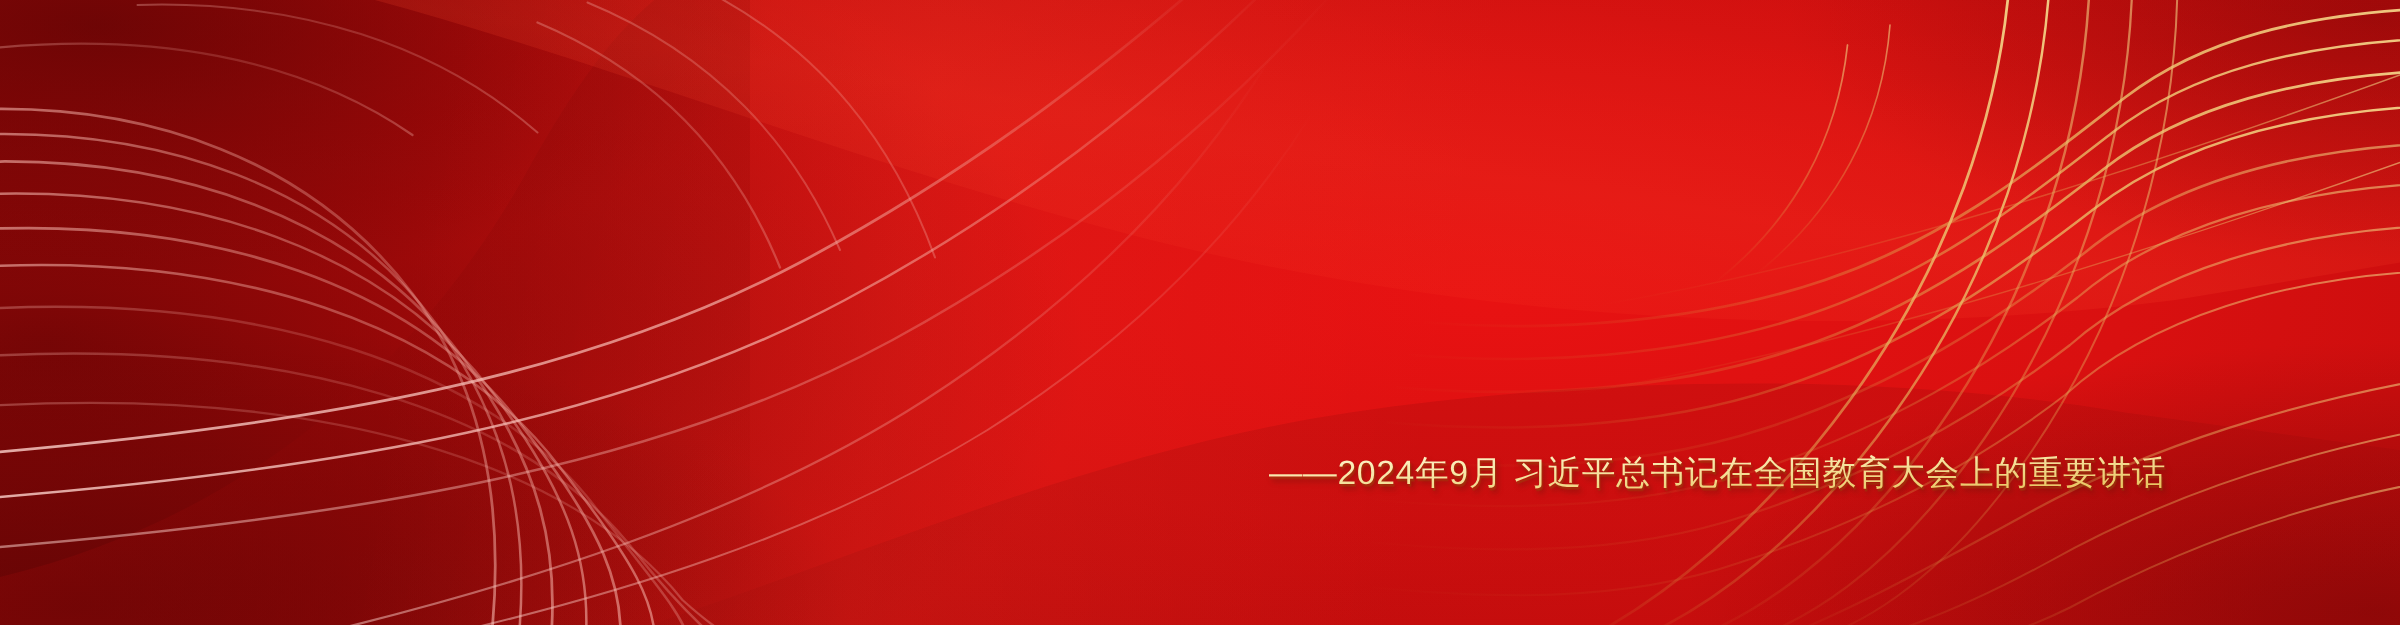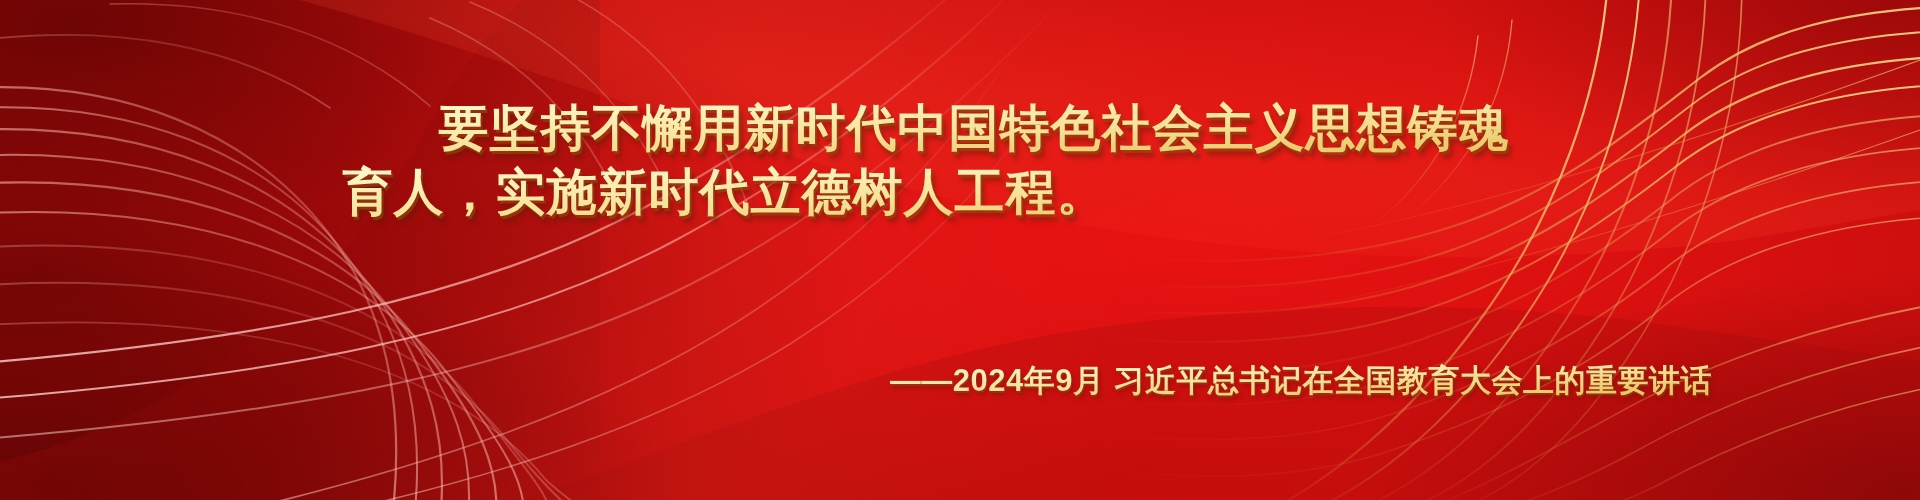--- a/index.html
+++ b/index.html
@@ -83,24 +83,24 @@
   }
   .hl-line.l1 {
     padding-left: 28px;
   }
   .hl-line.l2 {
     padding-right: 470px;
   }
 
   .attribution {
     position: absolute;
-    right: 208px;
+    right: 187px;
     top: 360px;
-    font-size: 31px;
-    font-weight: 700;
+    font-size: 27px;
+    font-weight: 400;
     letter-spacing: 0.5px;
     white-space: nowrap;
     background: linear-gradient(178deg, #fff7d4 0%, #f7e6a6 40%, #eccb6e 78%, #e2ba50 100%);
     -webkit-background-clip: text;
     background-clip: text;
     color: transparent;
     -webkit-text-fill-color: transparent;
     filter:
       drop-shadow(1px 2px 0px rgba(145,75,10,0.5))
       drop-shadow(2px 3px 2px rgba(85,20,5,0.4));
@@ -205,21 +205,17 @@
       <path d="M 1920,130 C 1690,212 1460,282 1254,316" stroke="url(#goldLineFaint)" stroke-width="1.1"></path>
       <path d="M 1478,36 C 1470,110 1436,176 1372,226" stroke="url(#goldLineFaint)" stroke-width="1.4"></path>
       <path d="M 1512,20 C 1506,98 1470,168 1404,220" stroke="url(#goldLineFaint)" stroke-width="1.3"></path>
     </g>
   </svg>
 
   <div class="bg-sheen"></div>
 
   <div class="content">
 
-    <div class="headline">
-      <span class="hl-line l1">要坚持不懈用新时代中国特色社会主义思想铸魂</span>
-      <span class="hl-line l2">育人，实施新时代立德树人工程。</span>
-    </div>
 
     <div class="attribution">——2024年9月 习近平总书记在全国教育大会上的重要讲话</div>
 
   </div>
 </div>
 
 </body></html>

